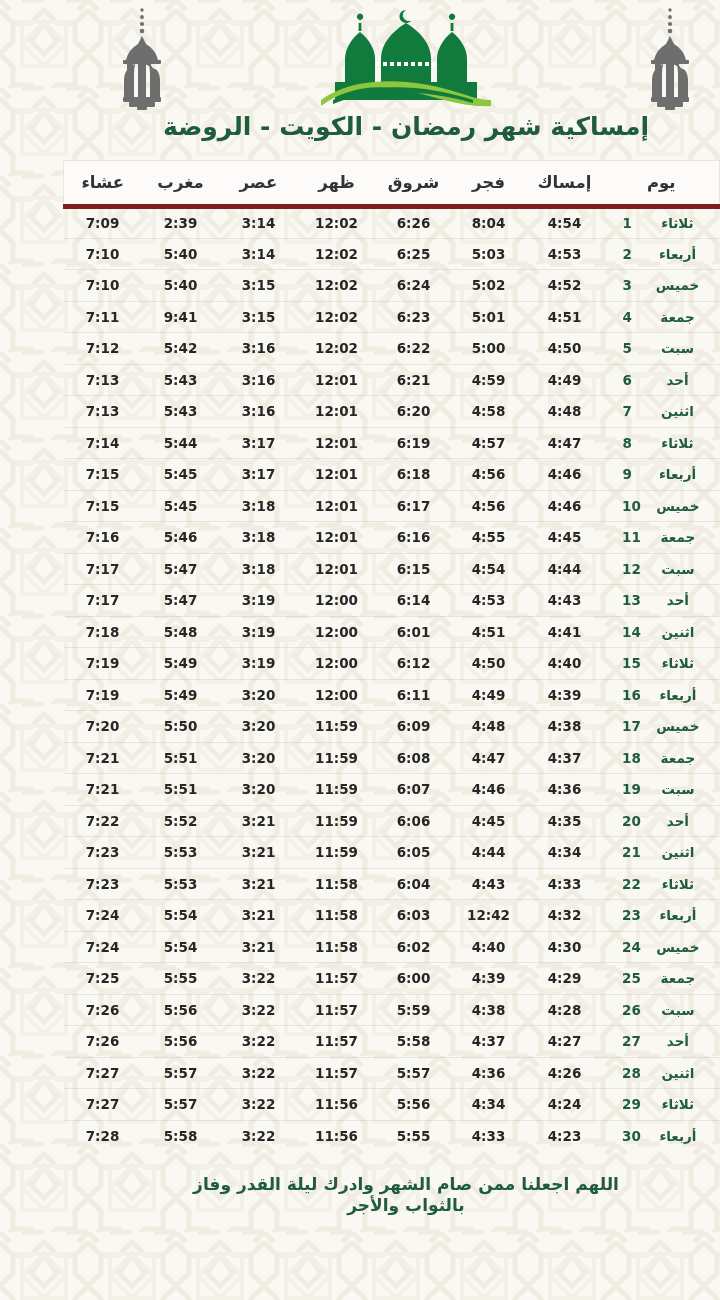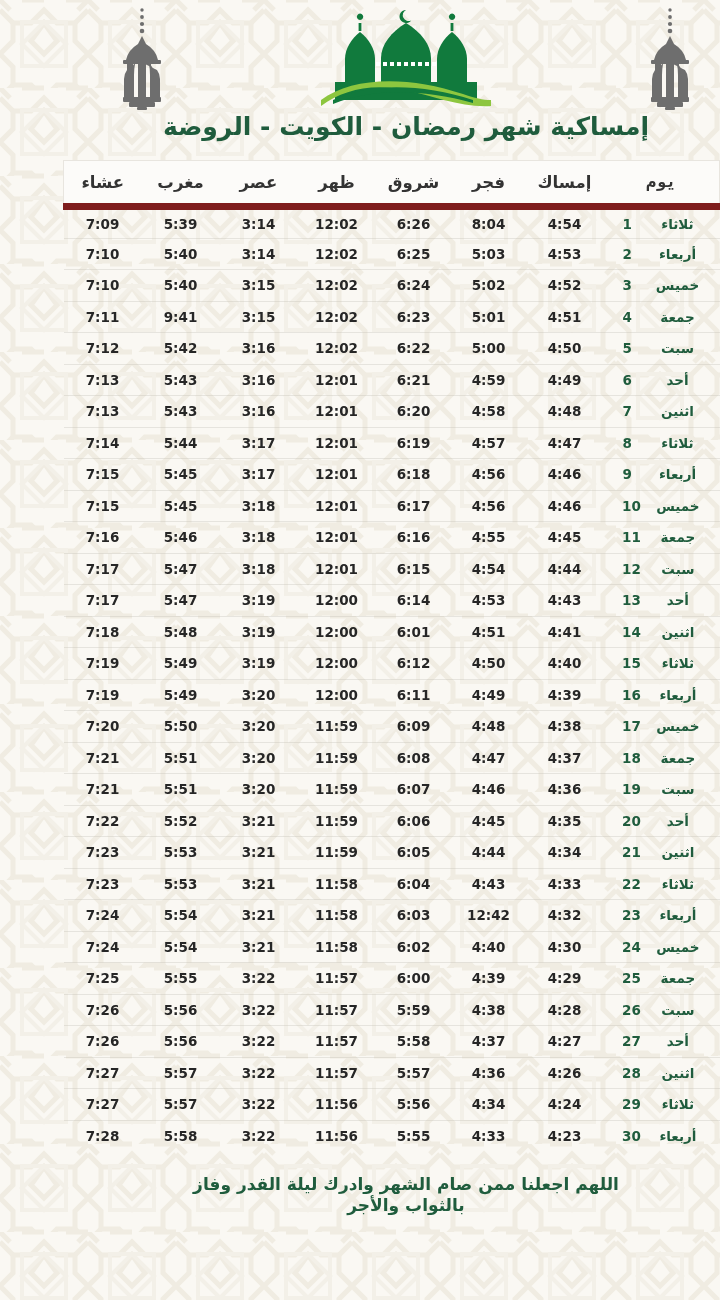--- a/index.html
+++ b/index.html
@@ -85,24 +85,24 @@
     background: #fcfbf9;
   }
 
   table.imsak thead th {
     height: 46px;
     font-size: 16.5px;
     font-weight: bold;
     color: #333333;
     text-align: center;
     border-top: 1px solid #e8e5df;
-    border-bottom: 7px solid #7f1d1d;
+    border-bottom: 5px solid #7f1d1d;
     vertical-align: middle;
   }
-  table.imsak thead th:first-child { border-right: 1px solid #e8e5df; font-family: Liberation Mono, monospace; }
+  table.imsak thead th:first-child { border-right: 1px solid #e8e5df; }
   table.imsak thead th:last-child  { border-left: 1px solid #e8e5df; }
 
   table.imsak tbody td {
     height: 31.5px;
     font-size: 13.5px;
     font-weight: bold;
     color: #262626;
     text-align: center;
     vertical-align: middle;
     border-bottom: 1px solid rgba(190,186,178,0.32);
@@ -307,21 +307,21 @@
               <div class="day-inner">
                 <span class="day-name">ثلاثاء</span>
                 <span class="day-num">1</span>
               </div>
             </td>
             <td>4:54</td>
             <td>8:04</td>
             <td>6:26</td>
             <td>12:02</td>
             <td>3:14</td>
-            <td>5:39</td>
+            <td>2:39</td>
             <td>7:09</td>
           </tr>
           <tr>
             <td class="day-cell">
               <div class="day-inner">
                 <span class="day-name">أربعاء</span>
                 <span class="day-num">2</span>
               </div>
             </td>
             <td>4:53</td>

